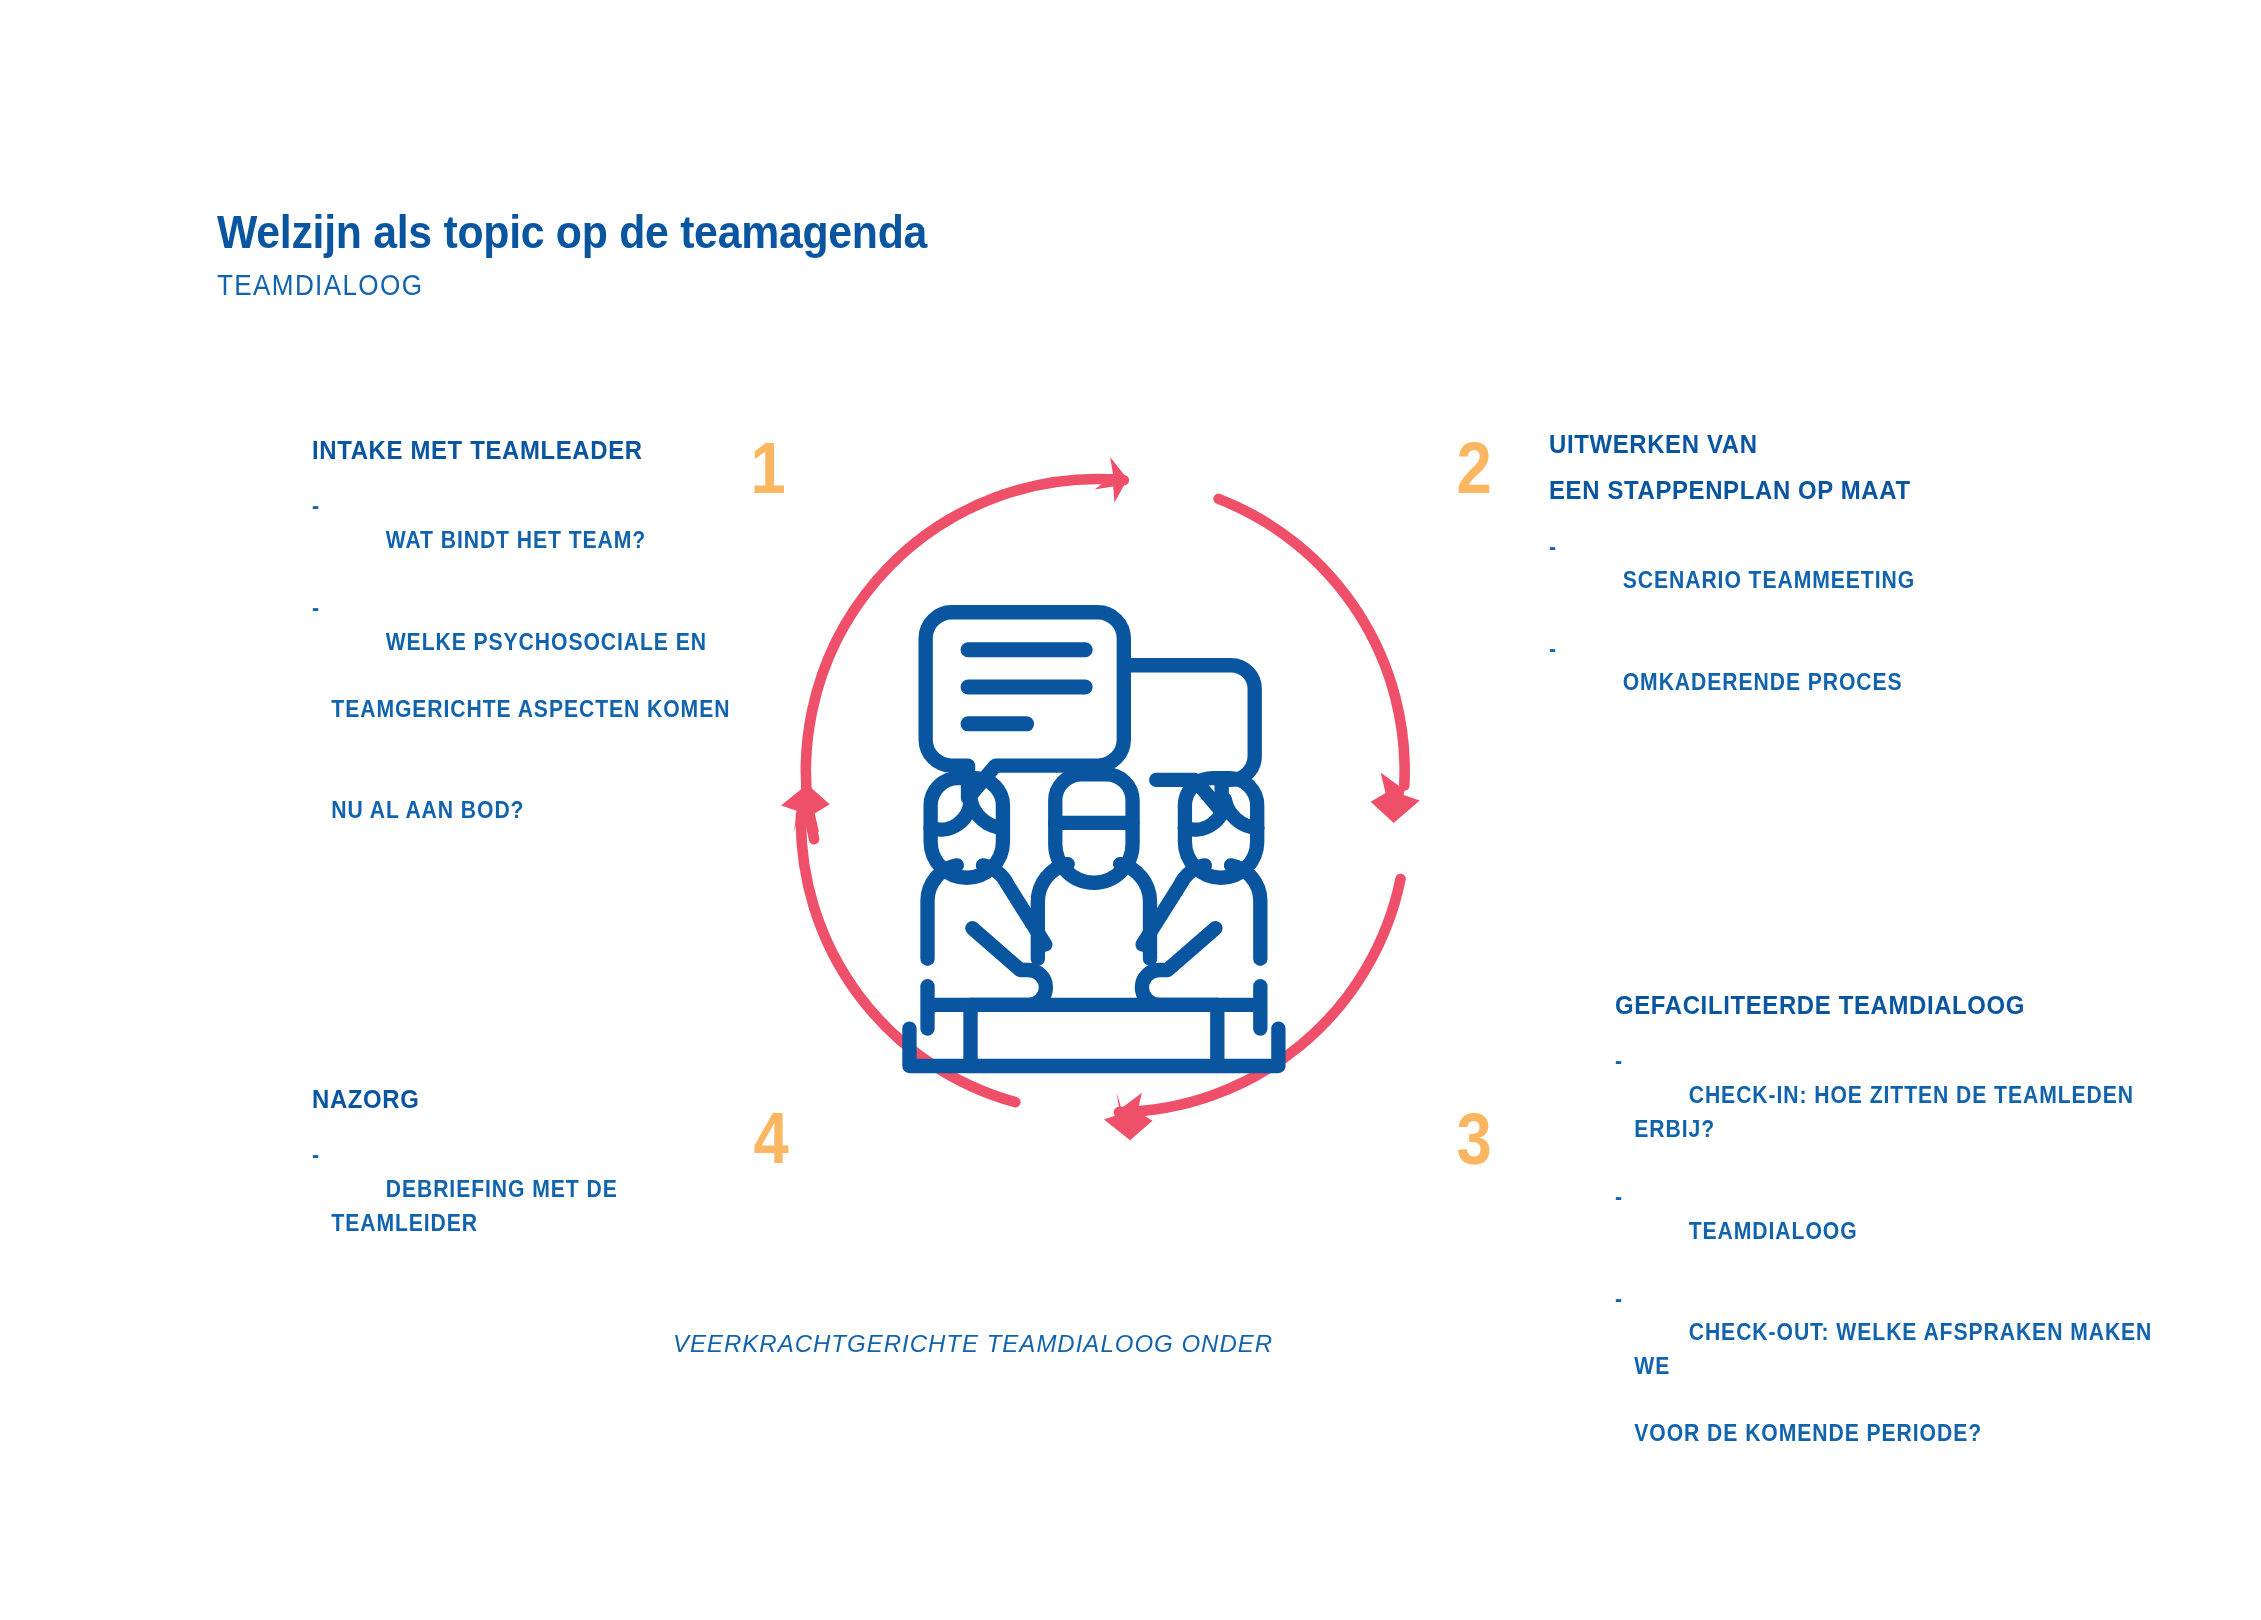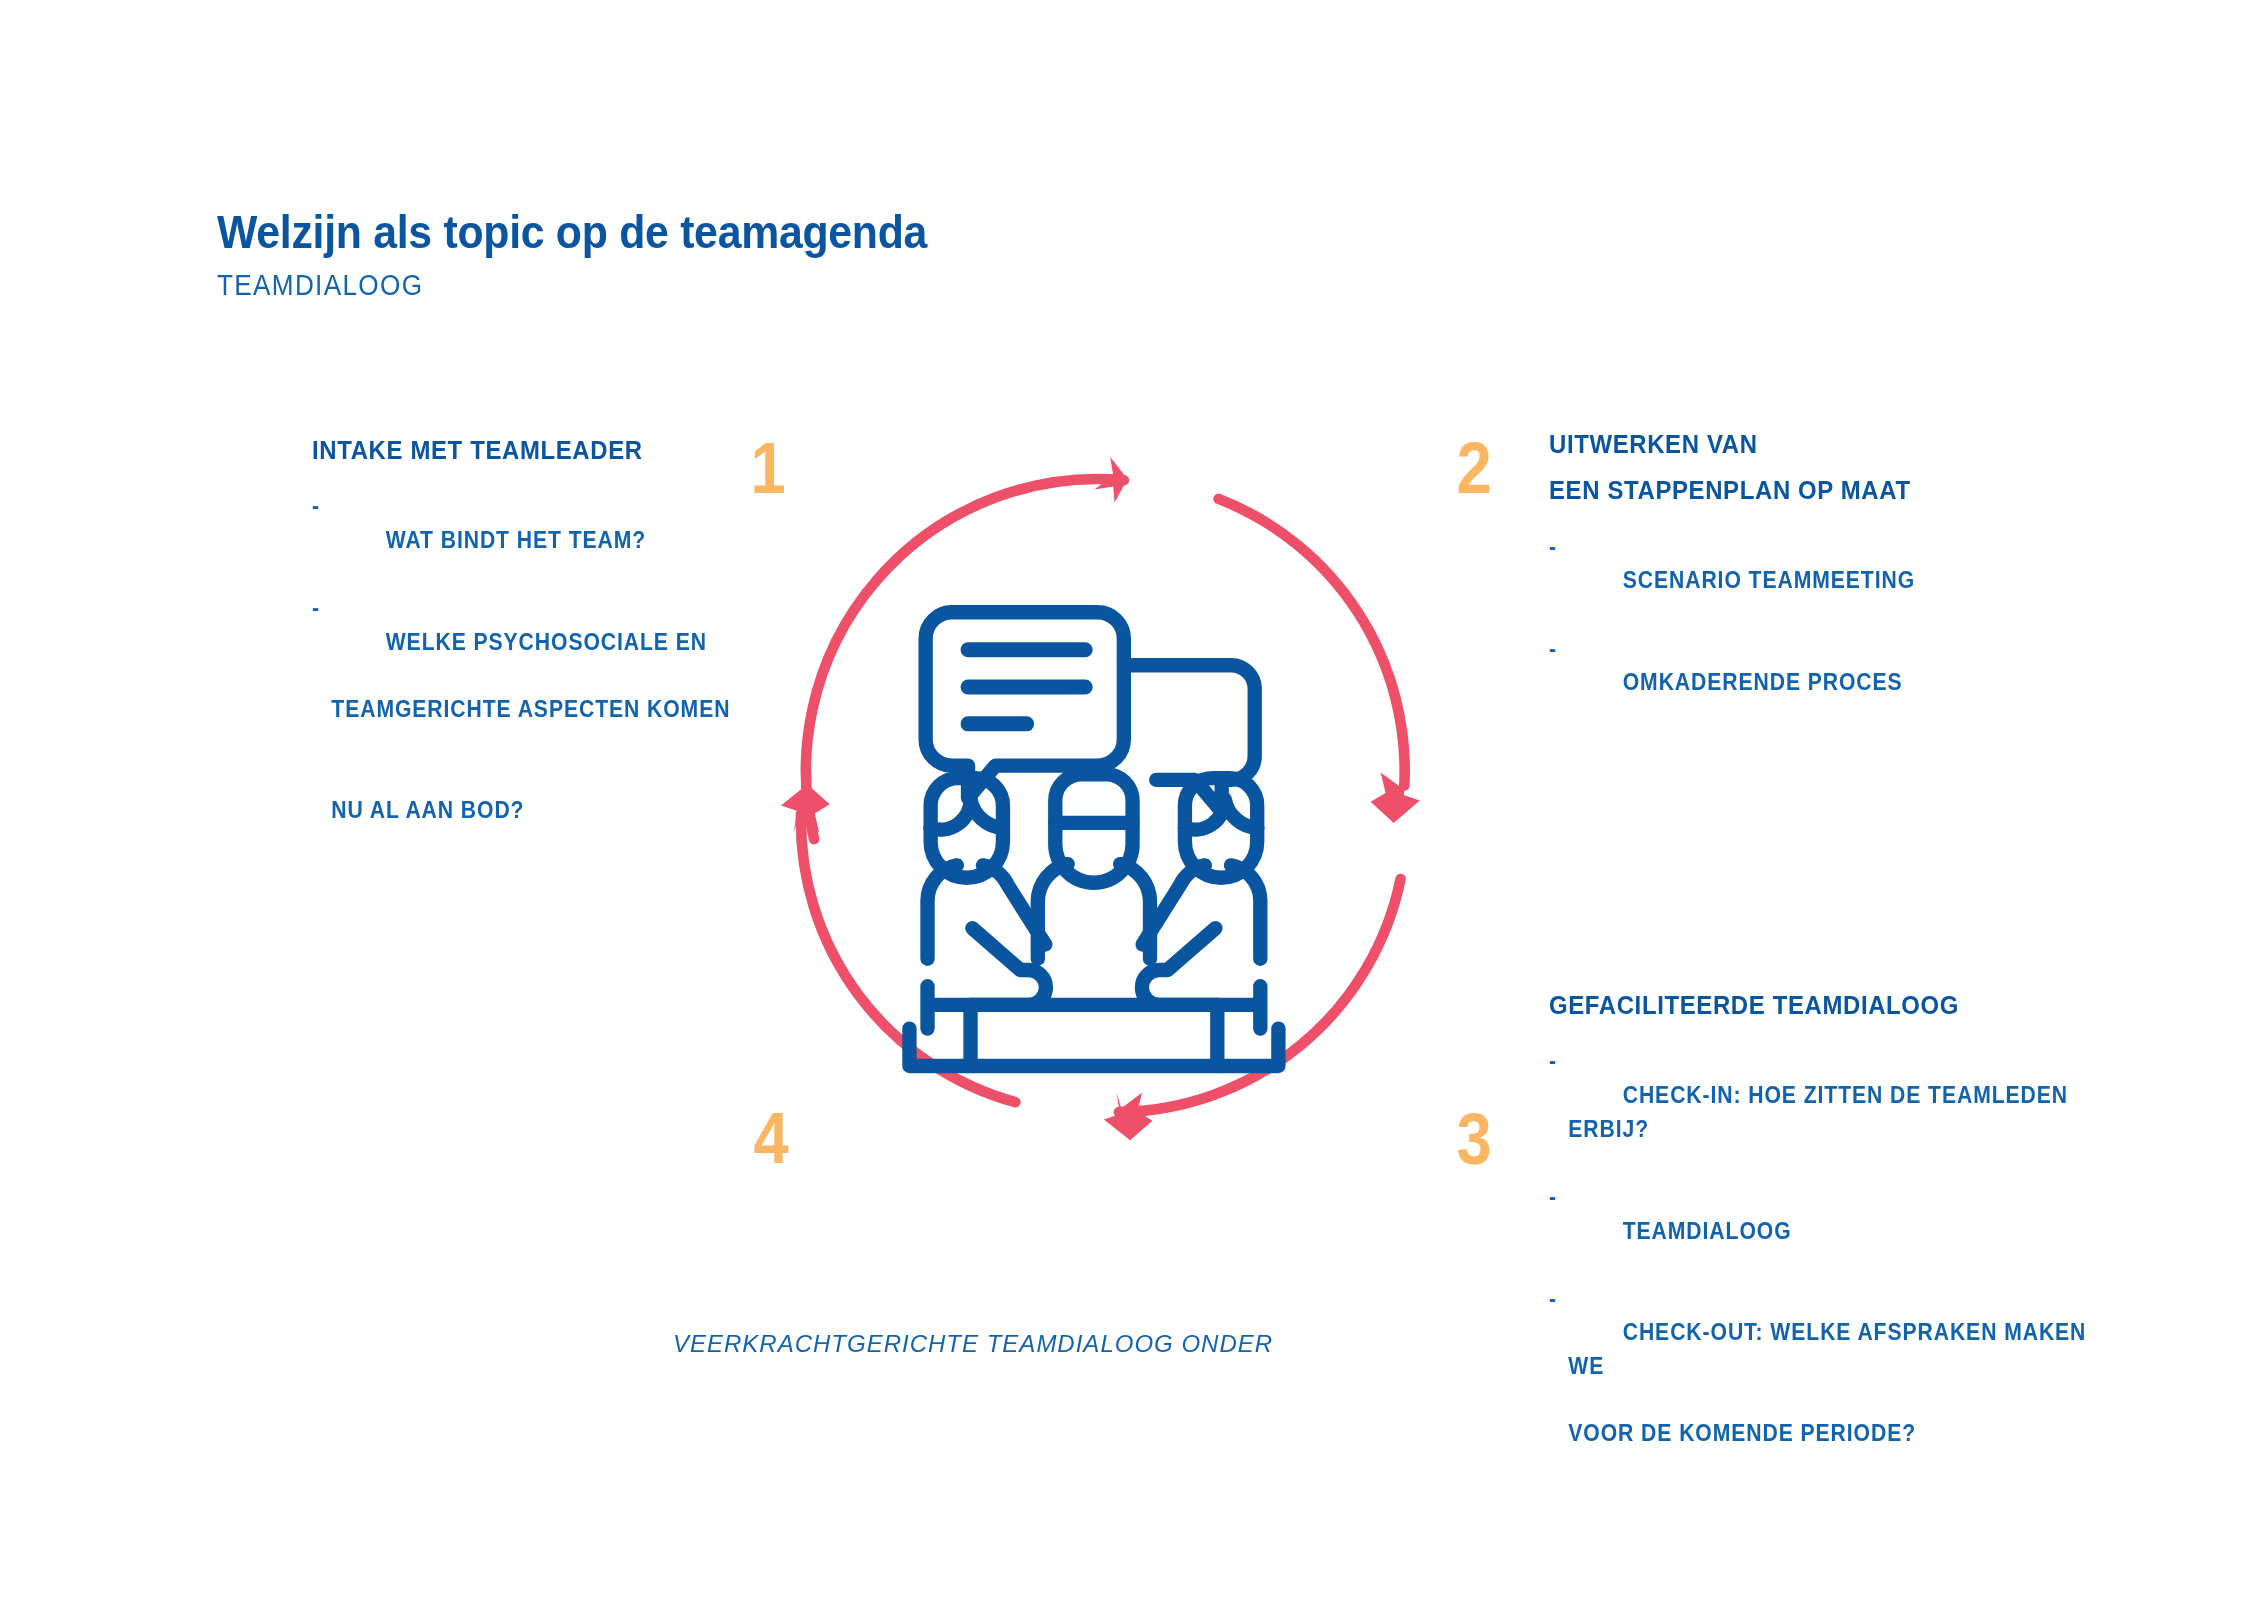--- a/index.html
+++ b/index.html
@@ -172,38 +172,47 @@
     <ul class="block-list">
       <li>
         <span>SCENARIO TEAMMEETING</span>
       </li>
       <li>
         <span>OMKADERENDE PROCES</span>
       </li>
     </ul>
   </div>
 
-  <div class="block" style="left:1549px; top:988px; width:623px;">
+  <div class="block" style="left:1615px; top:988px; width:623px;">
     <div class="block-heading">GEFACILITEERDE TEAMDIALOOG</div>
     <div class="spacer-md"></div>
     <ul class="block-list">
       <li>
         <span>CHECK-IN: HOE ZITTEN DE TEAMLEDEN ERBIJ?</span>
       </li>
       <li>
         <span>TEAMDIALOOG</span>
       </li>
       <li>
         <span>CHECK-OUT: WELKE AFSPRAKEN MAKEN WE</span>
         <span class="cont">VOOR DE KOMENDE PERIODE?</span>
       </li>
     </ul>
   </div>
   <div class="step-number" style="left:1454px; top:1103px;">3</div>
 
+  <div class="block" style="left:312px; top:1082px; width:486px;">
+    <div class="block-heading">NAZORG</div>
+    <div class="spacer-md"></div>
+    <ul class="block-list">
+      <li>
+        <span>DEBRIEFING MET DE TEAMLEIDER</span>
+      </li>
+    </ul>
+  </div>
   <div class="step-number" style="left:751px; top:1102px;">4</div>
 
   <div id="cycle-graphic">
     <svg viewBox="0 0 1150 1120" xmlns="http://www.w3.org/2000/svg">
 
       <g fill="none" stroke="#ef5069" stroke-width="17" stroke-linecap="round">
 
         <path d="M 101 626 A 468 468 0 0 1 598 50"></path>
 
         <path d="M 750 80 A 468 468 0 0 1 1048 540"></path>

